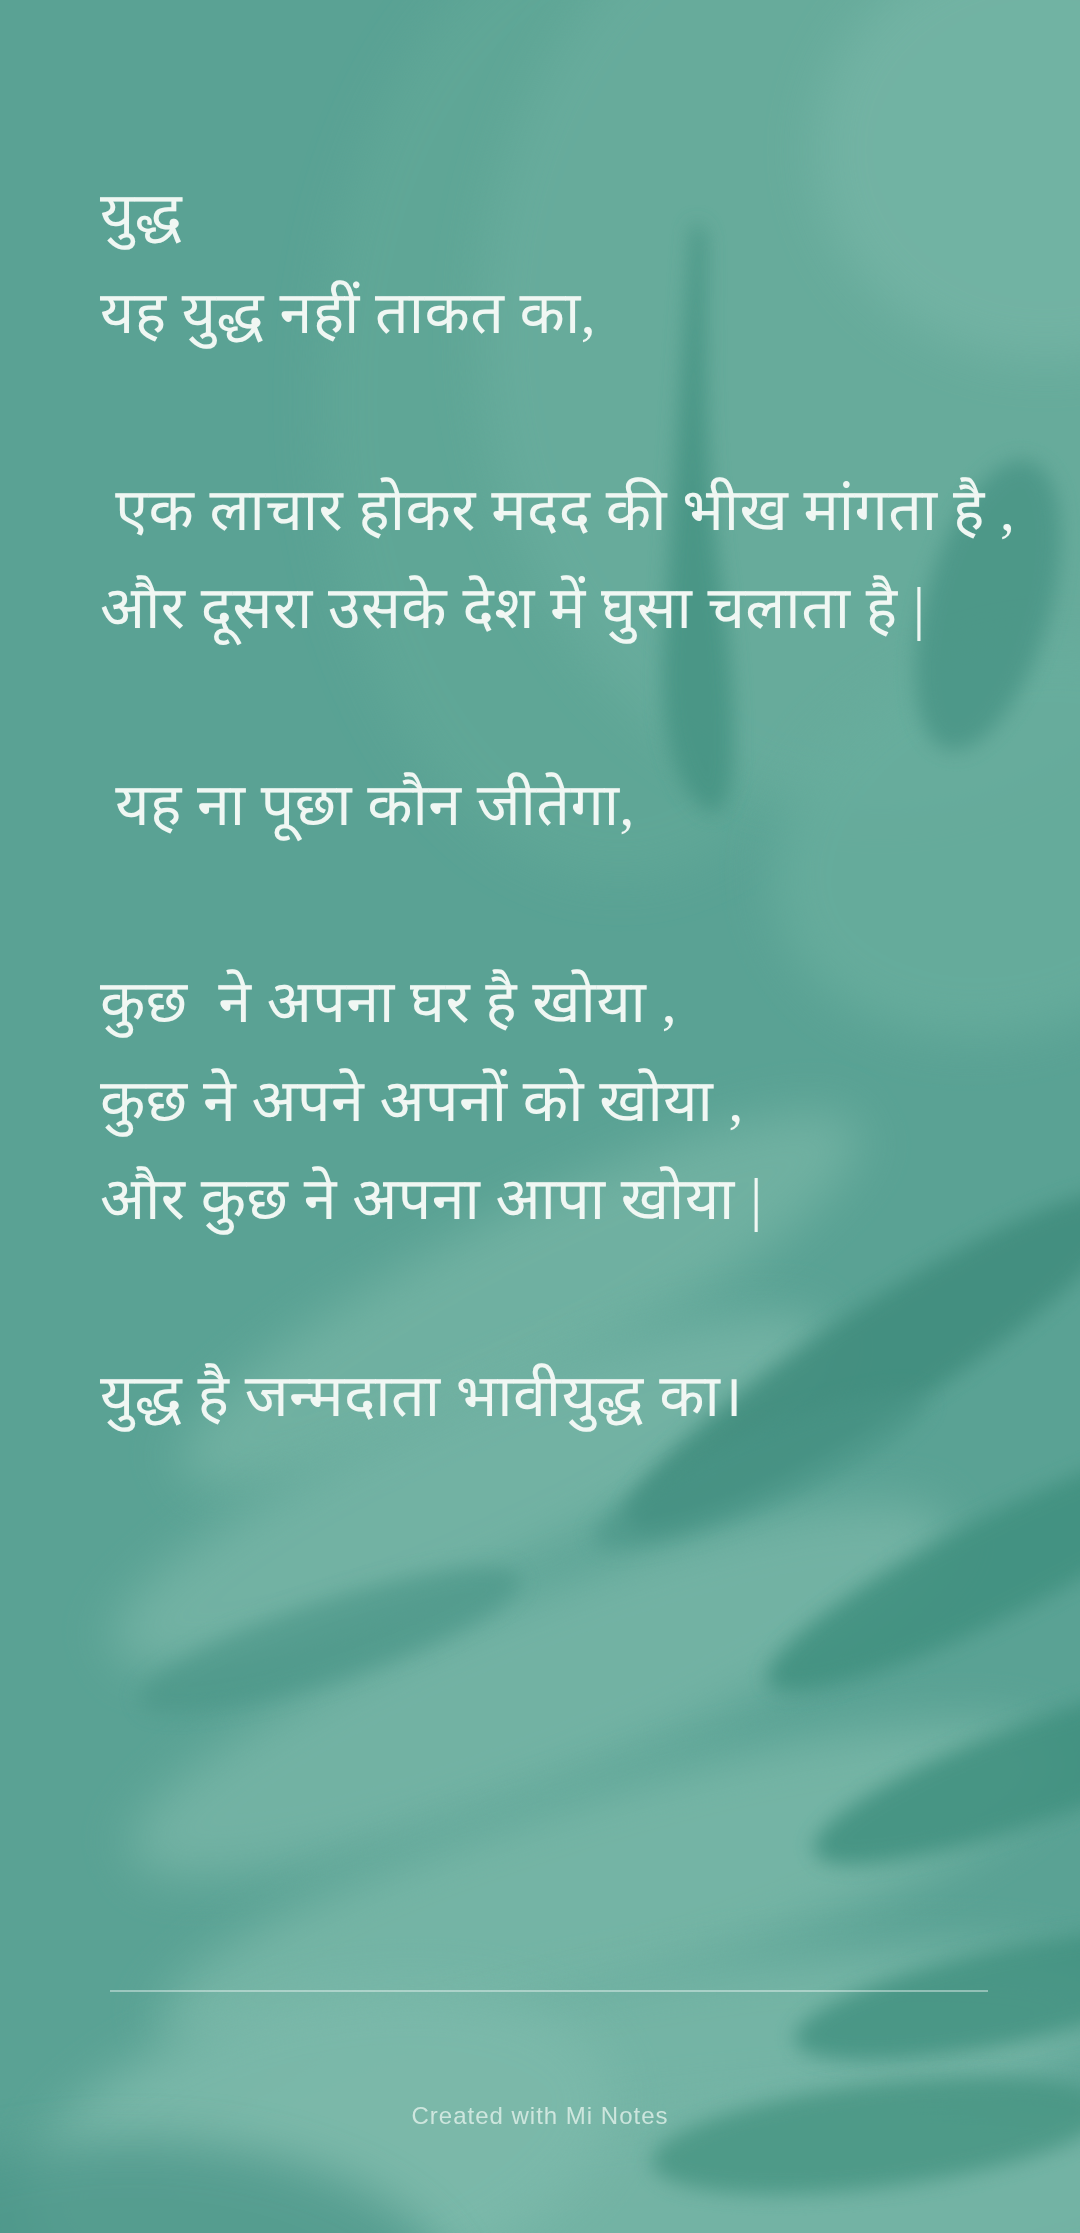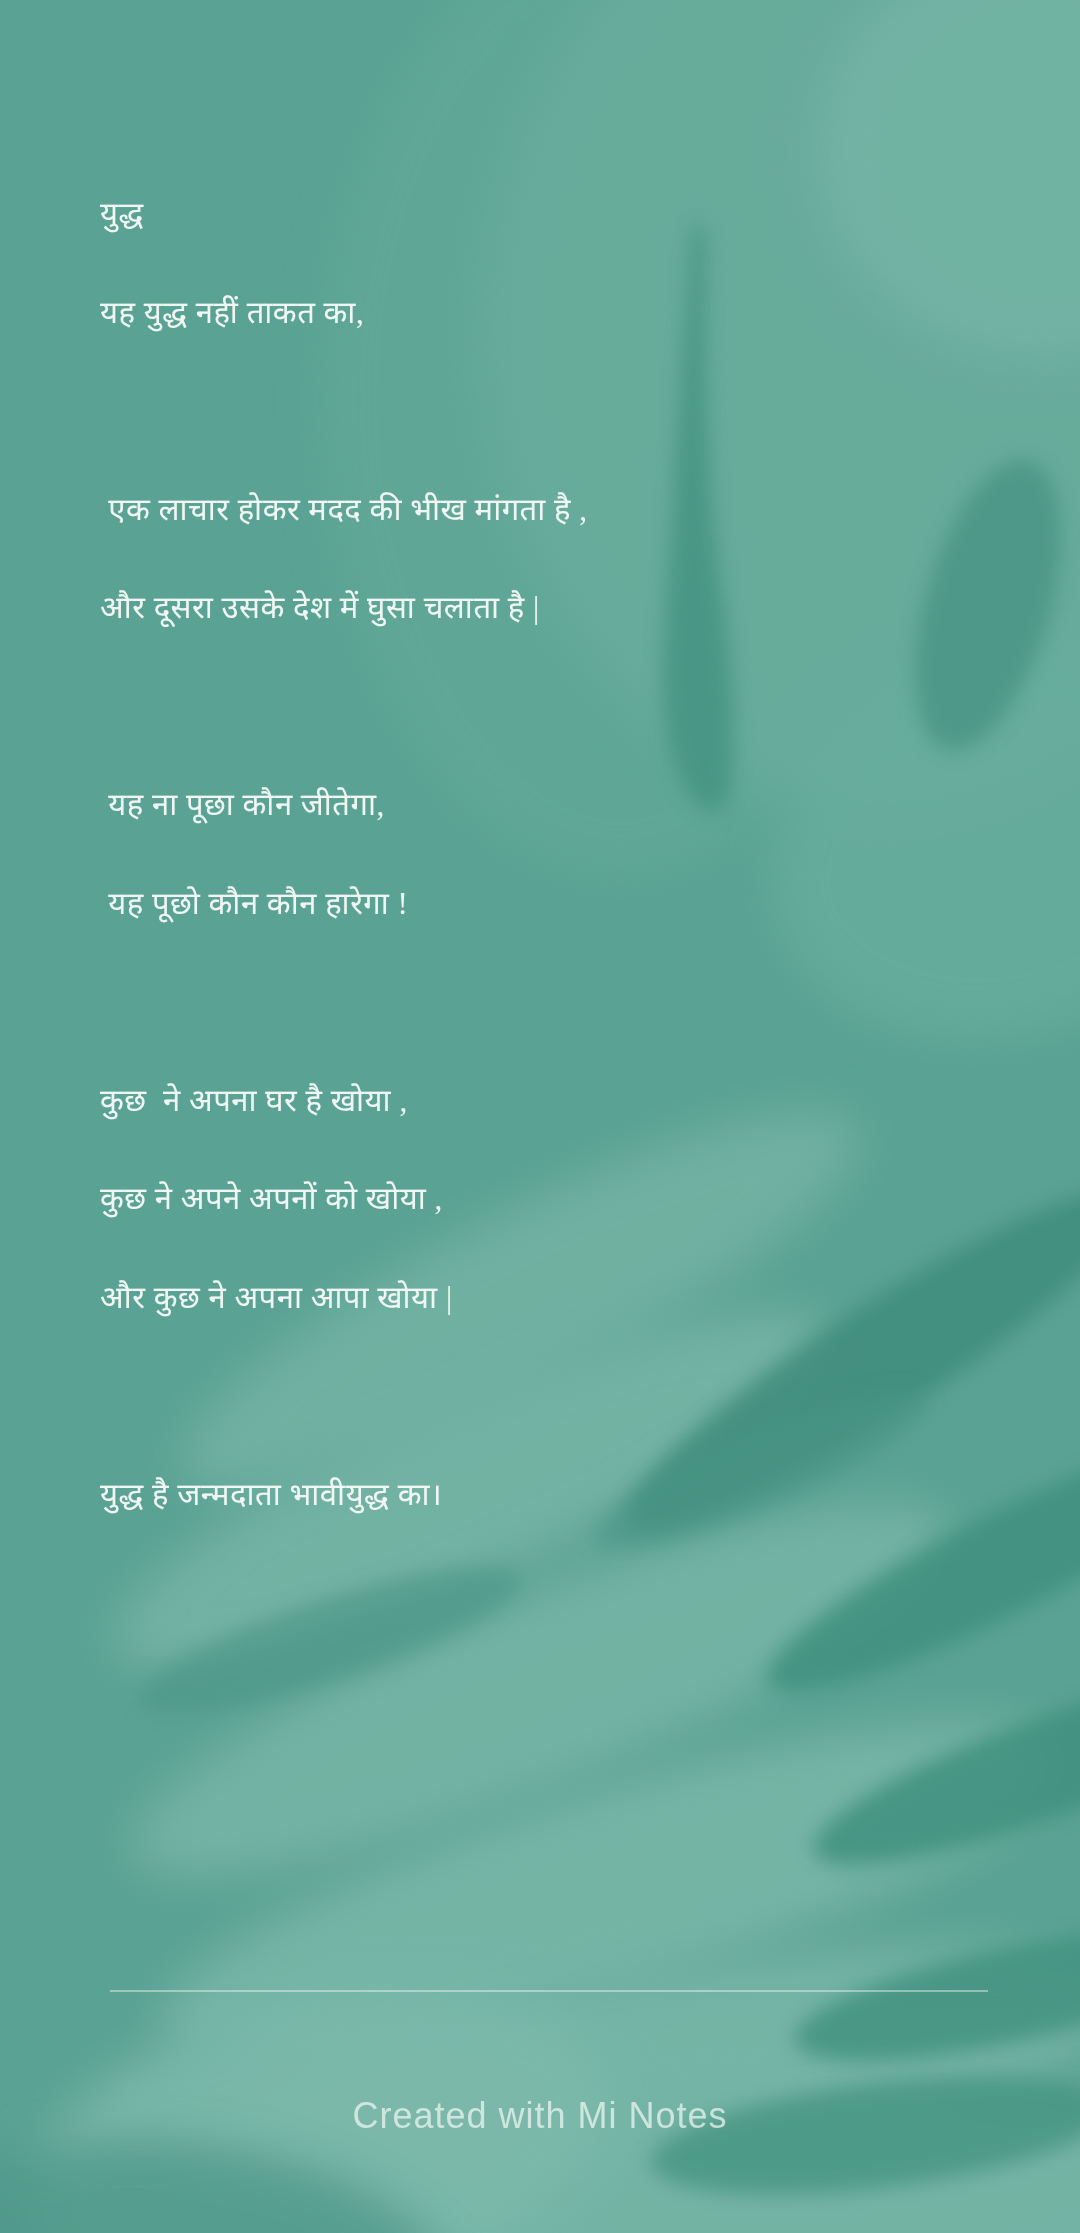--- a/index.html
+++ b/index.html
@@ -20,42 +20,42 @@
   }
   .poem {
     position: absolute;
     top: 165px;
     left: 100px;
     right: 40px;
   }
   .poem-line {
     height: 98.5px;
     line-height: 98.5px;
-    font-size: 31px;
+    font-size: 59px;
     font-family: "Liberation Serif", "DejaVu Sans", serif;
     color: #F0F7F3;
     white-space: pre;
     letter-spacing: 0.5px;
     text-shadow: 0 0 1px rgba(255,255,255,0.25);
   }
   .divider {
     position: absolute;
     top: 1990px;
     left: 110px;
     width: 878px;
     height: 2px;
     background: rgba(255,255,255,0.40);
   }
   .footer {
     position: absolute;
     top: 2095px;
     left: 0;
     width: 1080px;
     text-align: center;
-    font-size: 36px;
+    font-size: 24px;
     line-height: 42px;
     letter-spacing: 1px;
     color: rgba(238,248,243,0.72);
     font-family: "Liberation Sans", sans-serif;
   }
 </style>
 </head>
 <body>
 
 <svg class="bg" viewBox="0 0 1080 2233" aria-hidden="true">
@@ -99,21 +99,20 @@
 </svg>
 
 <div class="poem">
   <div class="poem-line">युद्ध</div>
   <div class="poem-line">यह युद्ध नहीं ताकत का,</div>
   <div class="poem-line"></div>
   <div class="poem-line"> एक लाचार होकर मदद की भीख मांगता है ,</div>
   <div class="poem-line">और दूसरा उसके देश में घुसा चलाता है |</div>
   <div class="poem-line"></div>
   <div class="poem-line"> यह ना पूछा कौन जीतेगा,</div>
-  <div class="poem-line"> यह पूछो कौन कौन हारेगा !</div>
   <div class="poem-line"></div>
   <div class="poem-line">कुछ  ने अपना घर है खोया ,</div>
   <div class="poem-line">कुछ ने अपने अपनों को खोया ,</div>
   <div class="poem-line">और कुछ ने अपना आपा खोया |</div>
   <div class="poem-line"></div>
   <div class="poem-line">युद्ध है जन्मदाता भावीयुद्ध का।</div>
 </div>
 
 <div class="divider"></div>
 <div class="footer">Created with Mi Notes</div>

